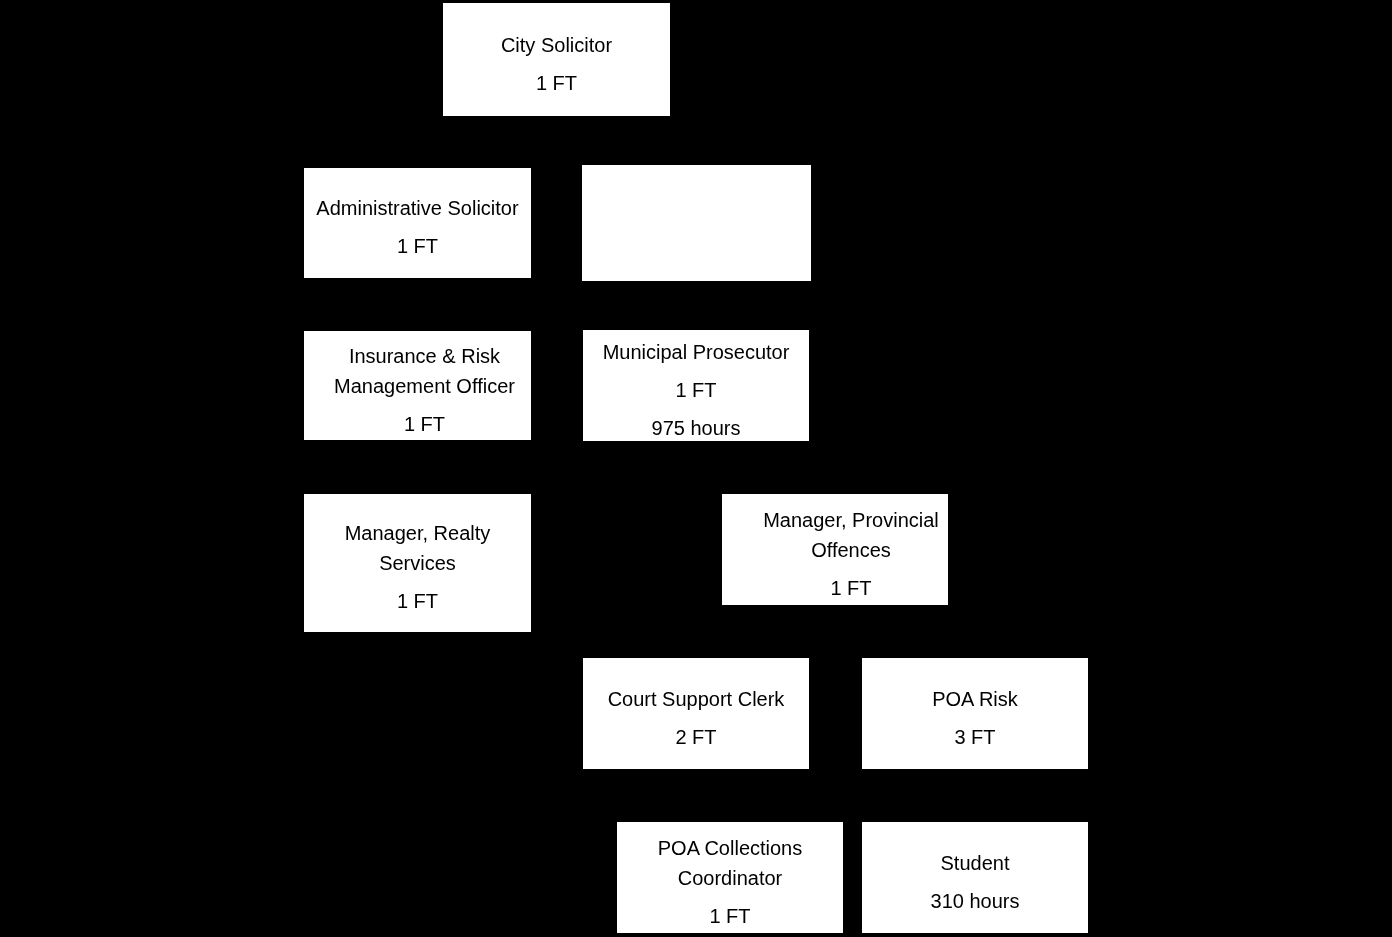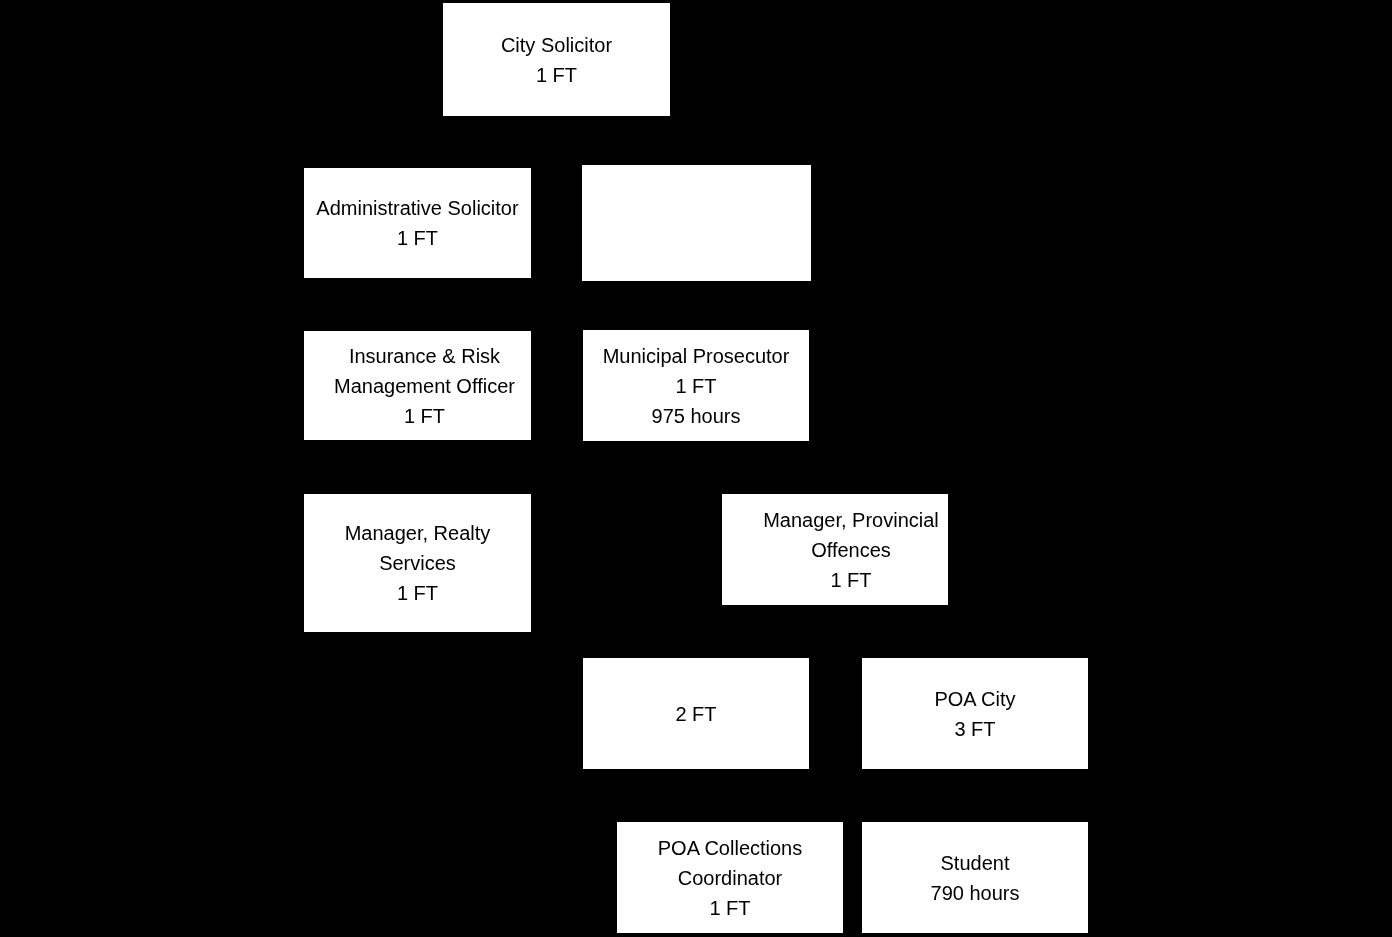--- a/index.html
+++ b/index.html
@@ -26,20 +26,21 @@
     justify-content: center;
     align-items: center;
     text-align: center;
   }
   .line {
     display: block;
     width: 100%;
     font-size: 20px;
     line-height: 30px;
     color: var(--box-text);
+    margin-top: 8px;
   }
   .line:empty { display: none; }
 </style>
 </head>
 <body>
 
 <div class="canvas">
 
   <div class="box" style="left:443px; top:3px; width:227px; height:113px;">
     <div class="line">City Solicitor</div>
@@ -77,35 +78,36 @@
 
   </div>
 
   <div class="box" style="left:722px; top:494px; width:226px; height:111px;padding-left:32px;">
     <div class="line">Manager, Provincial Offences</div>
     <div class="line">1 FT</div>
 
   </div>
 
   <div class="box" style="left:583px; top:658px; width:226px; height:111px;">
+    <div class="line">Court Support Clerk</div>
     <div class="line">2 FT</div>
 
   </div>
 
   <div class="box" style="left:862px; top:658px; width:226px; height:111px;">
-    <div class="line">POA City</div>
+    <div class="line">POA Risk</div>
     <div class="line">3 FT</div>
 
   </div>
 
   <div class="box" style="left:617px; top:822px; width:226px; height:111px;">
     <div class="line">POA Collections Coordinator</div>
     <div class="line">1 FT</div>
 
   </div>
 
   <div class="box" style="left:862px; top:822px; width:226px; height:111px;">
     <div class="line">Student</div>
 
-    <div class="line">790 hours</div>
+    <div class="line">310 hours</div>
   </div>
 
 </div>
 
 </body></html>

